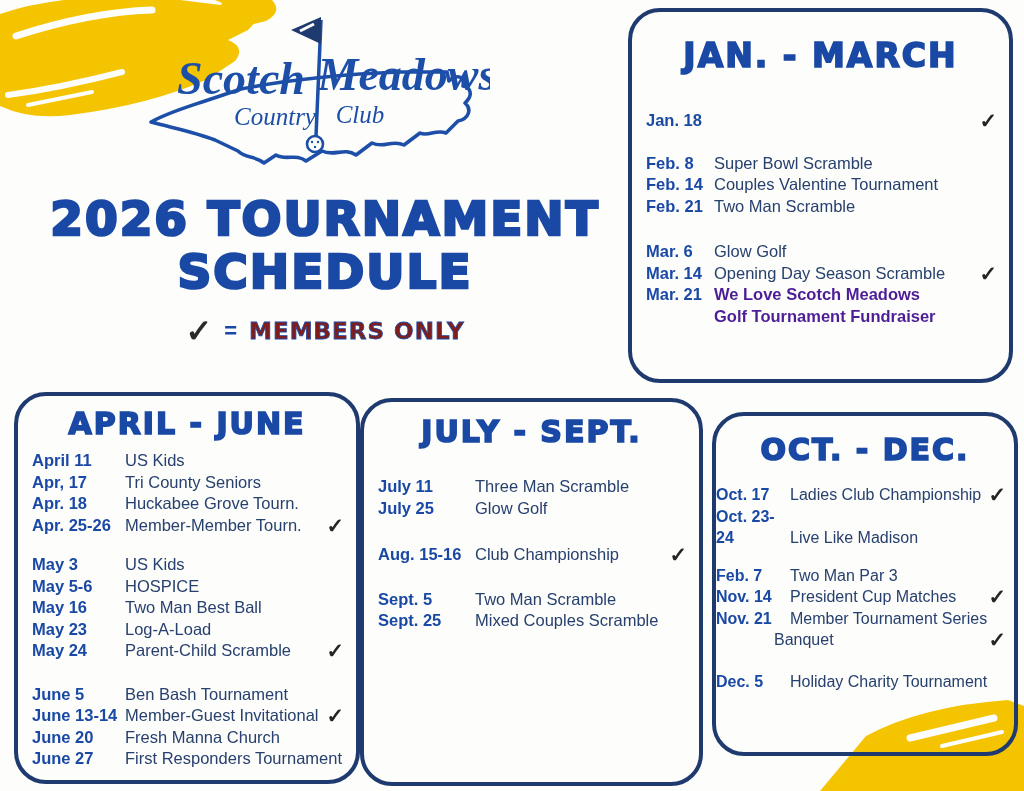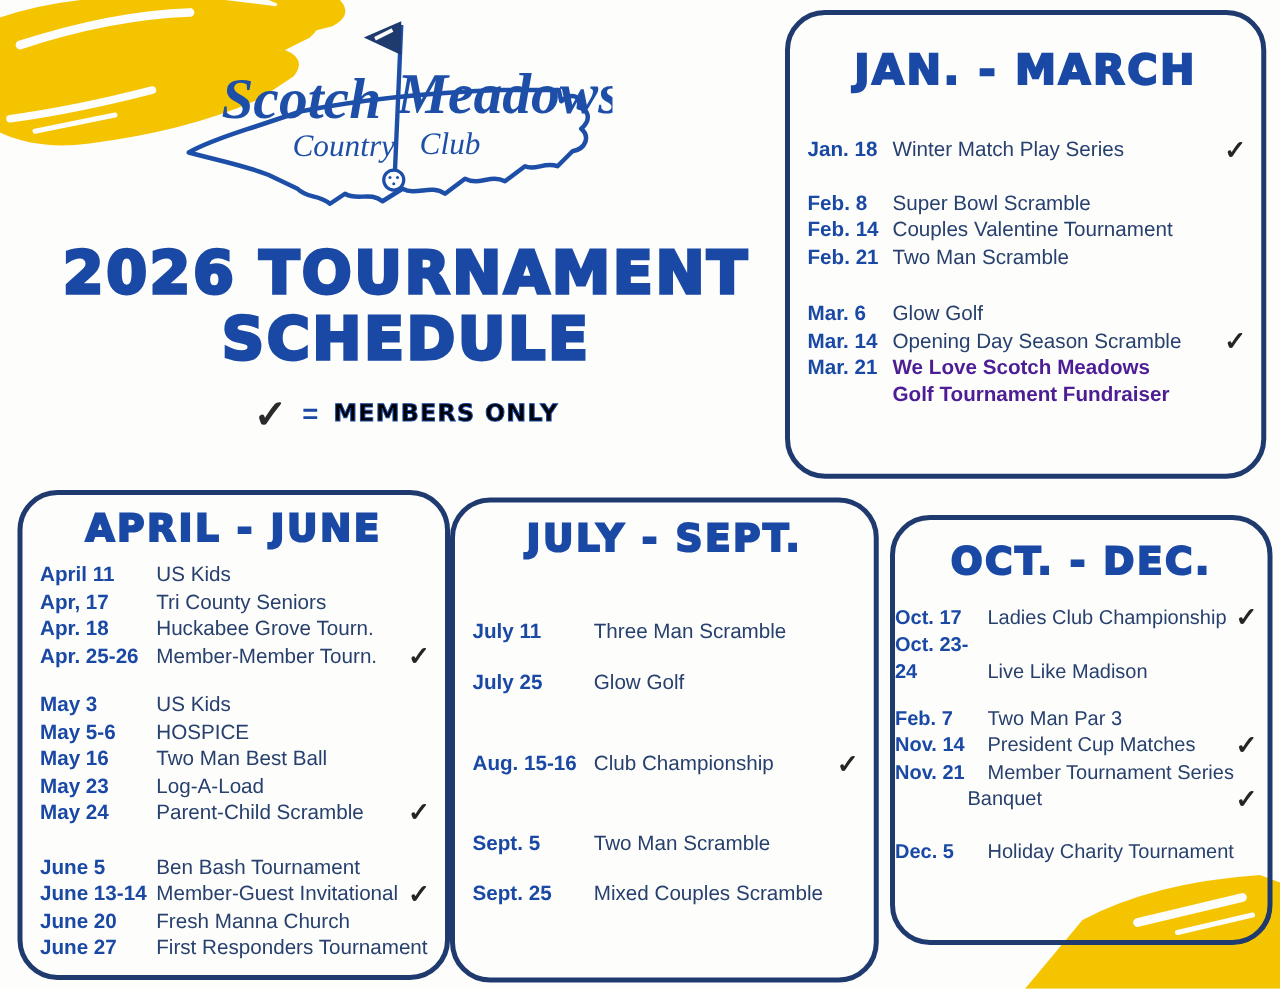--- a/index.html
+++ b/index.html
@@ -18,21 +18,21 @@
   
   .title-block{position:absolute;left:45px;top:192px;width:560px;text-align:center;z-index:1;}
   .big-title{
     font-family:"DejaVu Sans",sans-serif;font-weight:900;font-size:47px;line-height:53px;
     color:#1a49a5;letter-spacing:2px;-webkit-text-stroke:2.6px #1a49a5;
   }
   .legend{display:flex;justify-content:center;align-items:center;gap:12px;margin-top:14px;}
   .legend .chk-big{font-size:32px;font-weight:700;color:#2a2a2a;}
   .legend .eq{font-size:22px;font-weight:700;color:#1a49a5;}
   .legend .lbl{
-    font-family:"DejaVu Sans",sans-serif;font-weight:900;font-size:19px;color:#000000;
+    font-family:"DejaVu Sans",sans-serif;font-weight:900;font-size:23px;color:#7f1d1d;
     letter-spacing:1px;-webkit-text-stroke:0.8px #1a49a5;
   }
 
   
   .box{position:absolute;border:4px solid #1e3a6e;border-radius:32px;z-index:1;background:transparent;}
   .box h2{
     margin:0;text-align:center;font-family:"DejaVu Sans",sans-serif;font-weight:900;
     color:#1a49a5;letter-spacing:2px;-webkit-text-stroke:1.7px #1a49a5;
   }
   .box .content{padding:0 12px 0 14px;}
@@ -53,21 +53,21 @@
   .box.apr{left:14px;top:392px;width:338px;height:384px;}
   .box.apr h2{margin-top:10px;font-size:30px;}
   .box.apr .content{margin-top:9px;}
   .box.apr .date{width:93px;}
   .box.apr .g0{margin-bottom:18px;}
   .box.apr .g1{margin-bottom:22px;}
 
   .box.jul{left:360px;top:398px;width:335px;height:380px;}
   .box.jul h2{margin-top:12px;font-size:30px;}
   .box.jul .content{margin-top:27px;}
-  .box.jul .date{width:97px;margin-top:19px;}
+  .box.jul .date{width:97px;}
   .box.jul .g0{margin-bottom:25px;}
   .box.jul .g1{margin-bottom:23px;}
 
   .box.oct{left:712px;top:412px;width:298px;height:336px;}
   .box.oct h2{margin-top:16px;font-size:30px;}
   .box.oct .content{margin-top:17px;padding:0 8px 0 0;}
   .box.oct .row{font-size:16px;}
   .box.oct .date{width:74px;}
   .box.oct .g0{margin-bottom:16px;}
   .box.oct .g1{margin-bottom:20px;}
@@ -119,21 +119,20 @@
     <span class="lbl">MEMBERS ONLY</span>
   </div>
 </div>
 
 <div class="box jan">
   <h2>JAN. - MARCH</h2>
   <div class="content">
     <div class="group g0">
       <div class="row">
         <span class="date">Jan. 18</span>
-        <span class="event">Winter Match Play Series</span>
         <span class="chk">✓</span>
       </div>
     </div>
     <div class="group g1">
       <div class="row">
         <span class="date">Feb. 8</span>
         <span class="event">Super Bowl Scramble</span>
       </div>
       <div class="row">
         <span class="date">Feb. 14</span>

